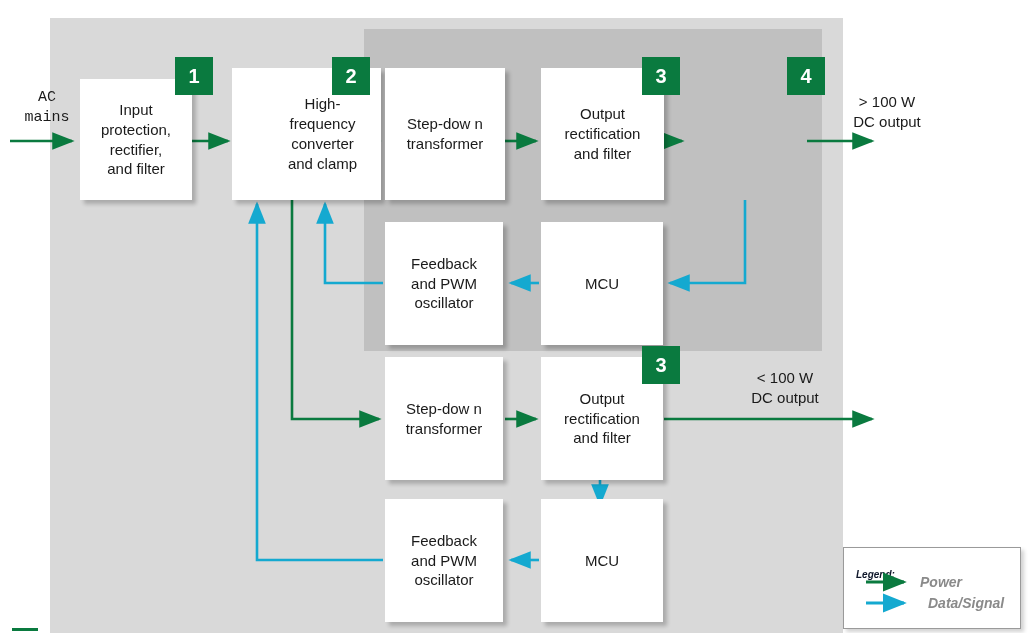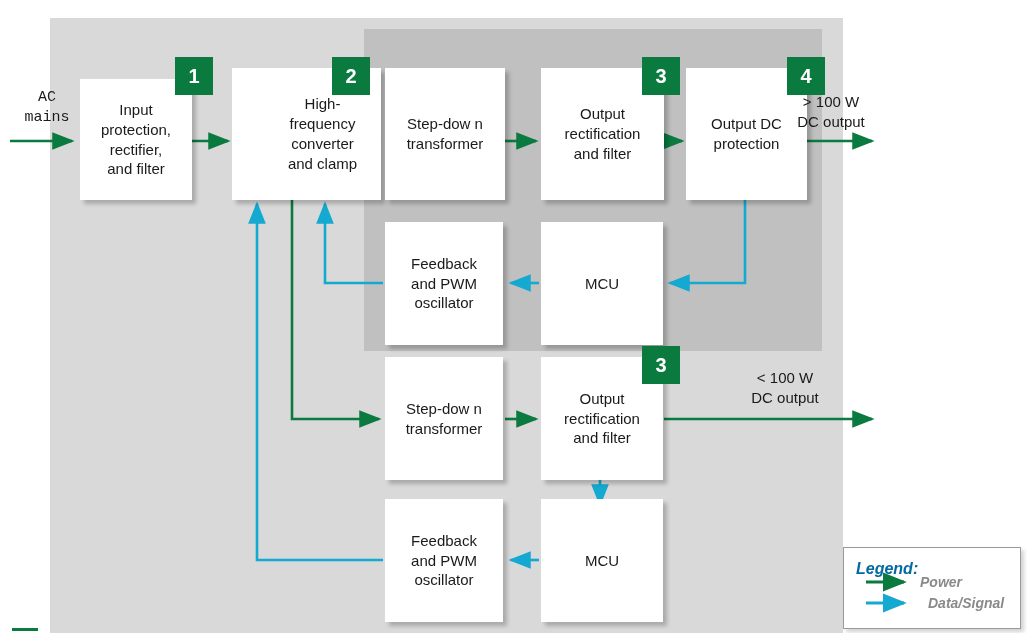--- a/index.html
+++ b/index.html
@@ -19,22 +19,22 @@
 
   .badge{position:absolute;width:38px;height:38px;background:#0a7a3f;
          color:#ffffff;font-size:20px;font-weight:bold;
          display:flex;align-items:center;justify-content:center;}
 
   .lbl{position:absolute;color:#1a1a1a;font-size:15px;line-height:1.32;text-align:center;}
 
   .legend{position:absolute;left:843px;top:547px;width:176px;height:80px;
           background:#ffffff;border:1px solid #9a9a9a;
           box-shadow:3px 3px 4px rgba(0,0,0,0.18);}
-  .legend .ttl{position:absolute;left:12px;top:12px;font-style:italic;font-weight:bold;
-               font-size:16px;color:#0369a1;}
+  .legend .ttl{position:absolute;left:12px;top:21px;font-style:italic;font-weight:bold;
+               font-size:10px;color:#0f172a;}
   .legend .li{position:absolute;font-style:italic;font-size:14px;color:#8a8a8a;font-weight:bold;}
 
   svg.wires{position:absolute;left:0;top:0;width:1029px;height:633px;pointer-events:none;}
   .mark{position:absolute;left:12px;top:628px;width:26px;height:3px;background:#0a7a3f;}
 </style>
 </head>
 <body>
 
 <div id="stage">
 
@@ -76,23 +76,20 @@
     </div>
   <div class="blk" style="left:232px; top:68px;  width:117px; height:132px;padding-left:32px;">
       <span>High-<br>frequency<br>converter<br>and clamp</span>
     </div>
   <div class="blk" style="left:385px; top:68px;  width:120px; height:132px;">
       <span>Step-dow n<br>transformer</span>
     </div>
   <div class="blk" style="left:541px; top:68px;  width:123px; height:132px;">
       <span>Output<br>rectification<br>and filter</span>
     </div>
-  <div class="blk" style="left:686px; top:68px;  width:121px; height:132px;">
-      <span>Output DC<br>protection</span>
-    </div>
   <div class="blk" style="left:385px; top:222px; width:118px; height:123px;">
       <span>Feedback<br>and PWM<br>oscillator</span>
     </div>
   <div class="blk" style="left:541px; top:222px; width:122px; height:123px;">
       <span>MCU</span>
     </div>
   <div class="blk" style="left:385px; top:357px; width:118px; height:123px;">
       <span>Step-dow n<br>transformer</span>
     </div>
   <div class="blk" style="left:541px; top:357px; width:122px; height:123px;">
@@ -115,21 +112,21 @@
       <span>3</span>
     </div>
   <div class="badge" style="left:787px; top:57px;">
       <span>4</span>
     </div>
   <div class="badge" style="left:642px; top:346px;">
       <span>3</span>
     </div>
 
   <div class="lbl" style="left:14px;  top:88px;  width:66px;font-family:Liberation Mono, monospace;">AC<br>mains</div>
-  <div class="lbl" style="left:776px; top:92px;  width:110px;">&gt; 100 W<br>DC output</div>
+  <div class="lbl" style="left:832px; top:92px;  width:110px;">&gt; 100 W<br>DC output</div>
   <div class="lbl" style="left:730px; top:368px; width:110px;">&lt; 100 W<br>DC output</div>
 
   <div class="legend">
     <div class="ttl">Legend:</div>
     <svg width="176" height="80" style="position:absolute;left:0;top:0;">
       <defs>
         <marker id="lg" markerWidth="9" markerHeight="9" refX="7.6" refY="4" orient="auto">
           <path d="M0,0.6 L8.6,4 L0,7.4 z" fill="#0a7a3f"></path>
         </marker>
         <marker id="lc" markerWidth="9" markerHeight="9" refX="7.6" refY="4" orient="auto">

